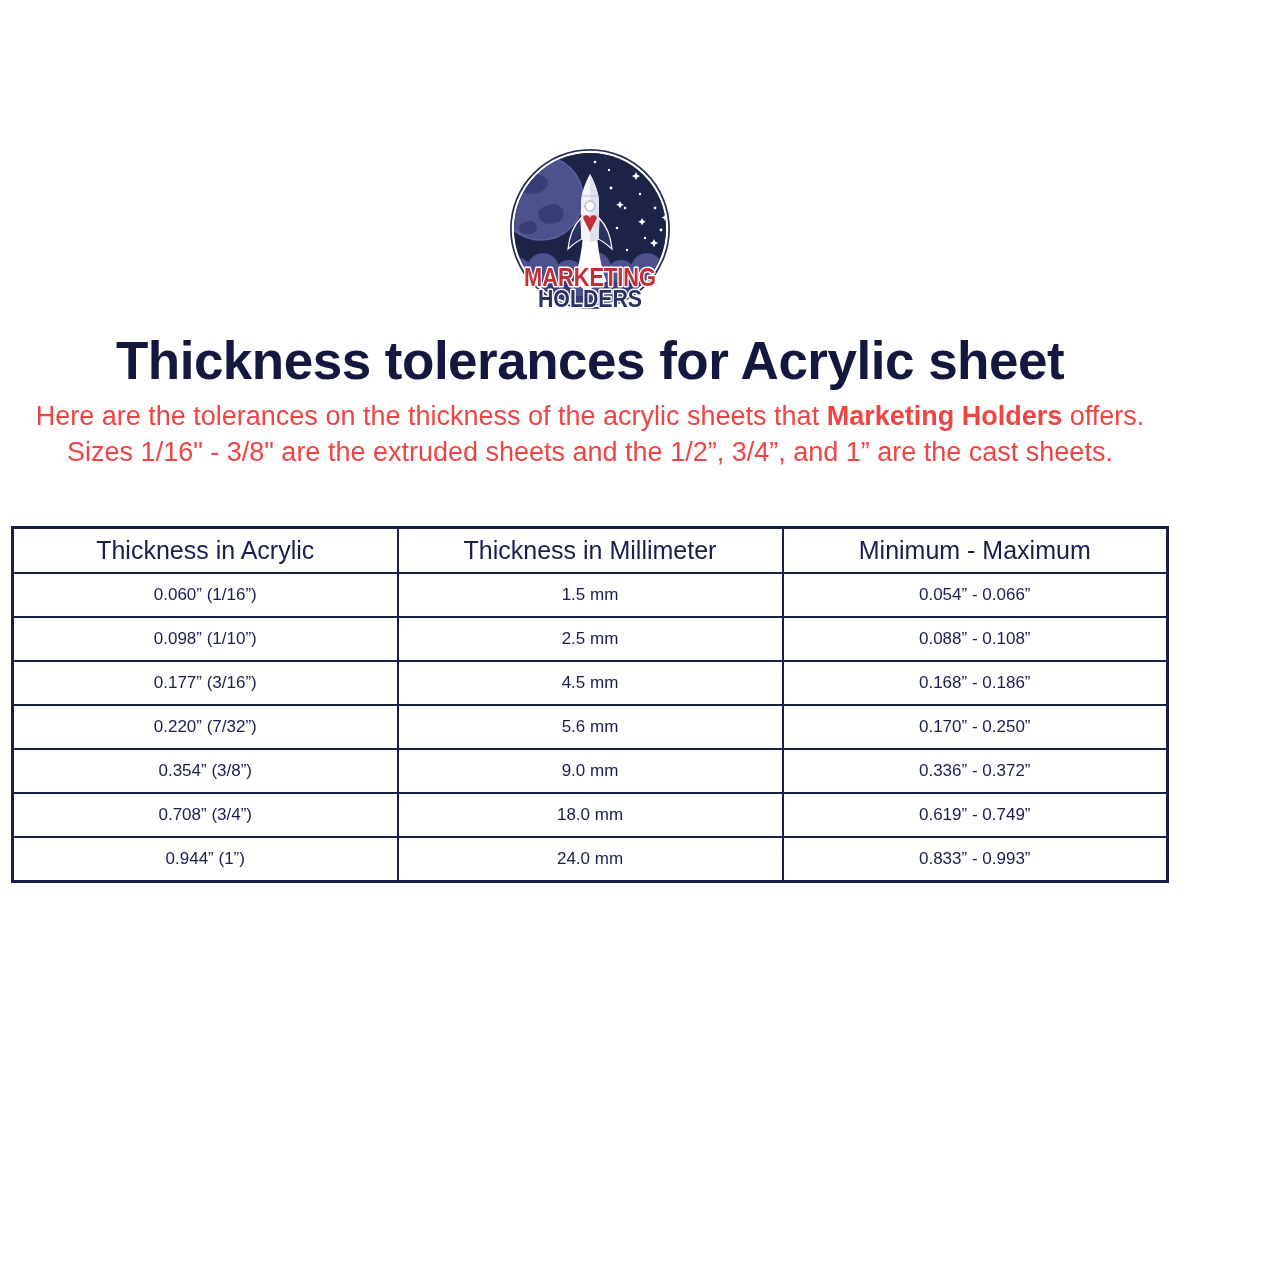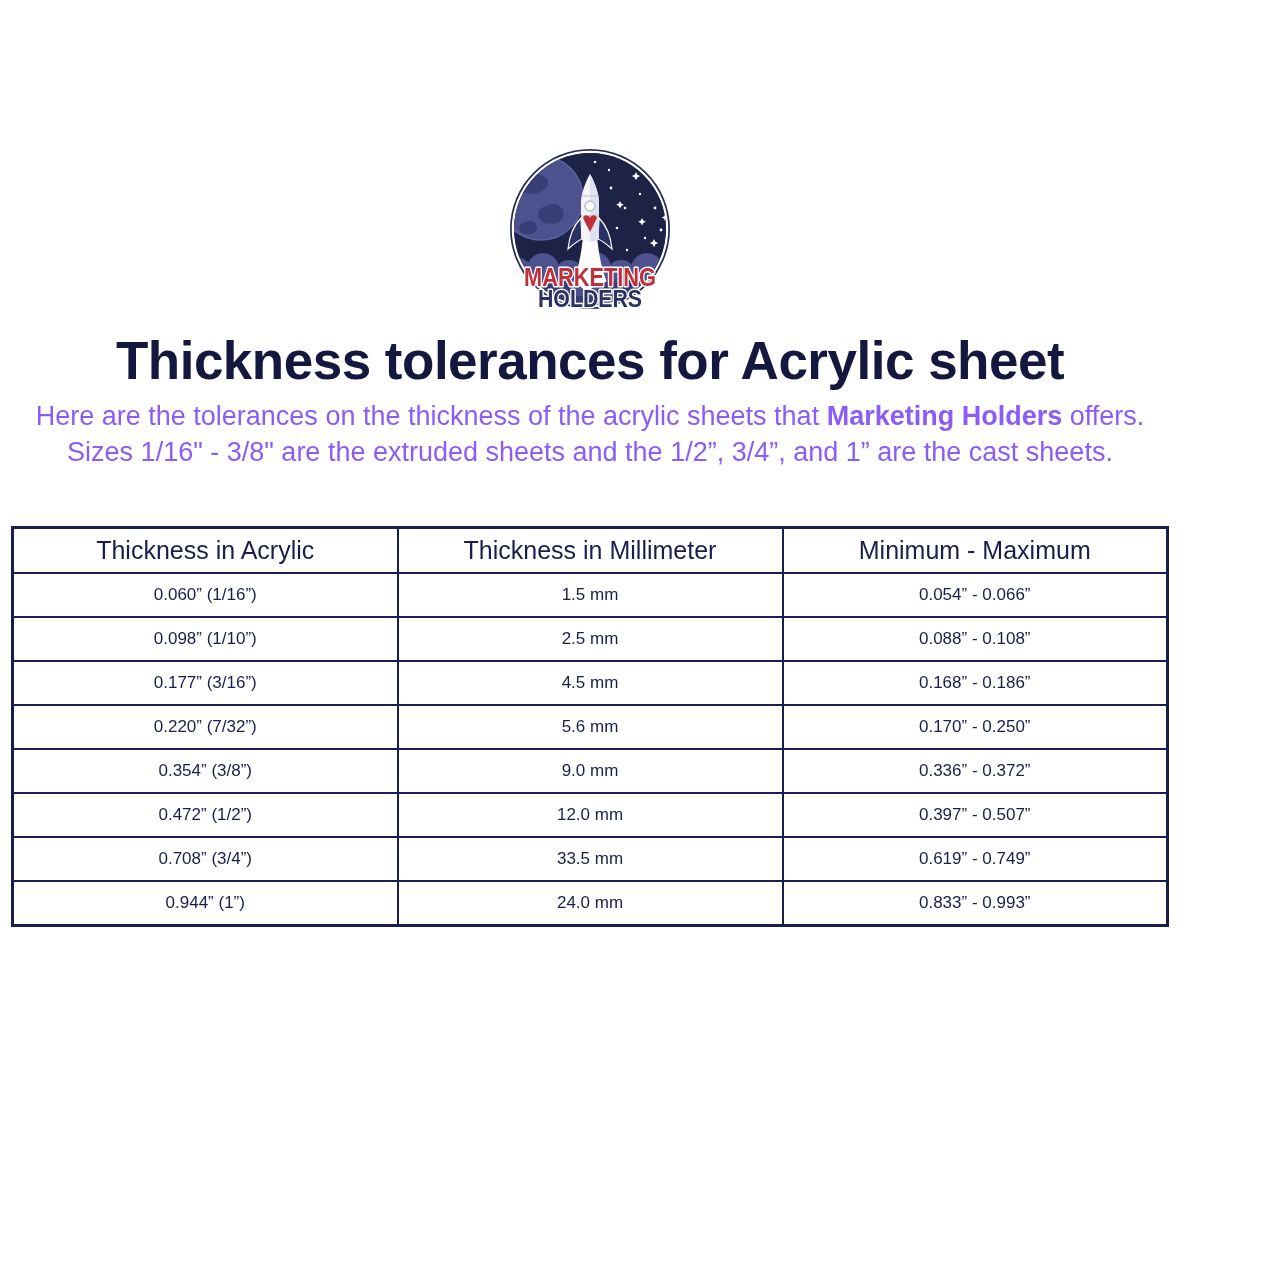--- a/index.html
+++ b/index.html
@@ -28,21 +28,21 @@
     line-height: 58px;
     font-weight: bold;
     letter-spacing: -0.5px;
     color: #14183f;
   }
   .subtitle {
     margin: 0;
     text-align: center;
     font-size: 27px;
     line-height: 36px;
-    color: #8b5cf6;
+    color: #ef4444;
   }
   .subtitle strong { font-weight: bold; }
   table.tolerance-table {
     width: 1158px;
     margin: 56px auto 0;
     border-collapse: collapse;
     table-layout: fixed;
     border: 3px solid #1a1e4a;
   }
   .tolerance-table th,
@@ -192,27 +192,22 @@
         <td>0.220” (7/32”)</td>
         <td>5.6 mm</td>
         <td>0.170” - 0.250”</td>
       </tr>
       <tr>
         <td>0.354” (3/8”)</td>
         <td>9.0 mm</td>
         <td>0.336” - 0.372”</td>
       </tr>
       <tr>
-        <td>0.472” (1/2”)</td>
-        <td>12.0 mm</td>
-        <td>0.397” - 0.507”</td>
-      </tr>
-      <tr>
         <td>0.708” (3/4”)</td>
-        <td>33.5 mm</td>
+        <td>18.0 mm</td>
         <td>0.619” - 0.749”</td>
       </tr>
       <tr>
         <td>0.944” (1”)</td>
         <td>24.0 mm</td>
         <td>0.833” - 0.993”</td>
       </tr>
     </tbody>
   </table>
 

